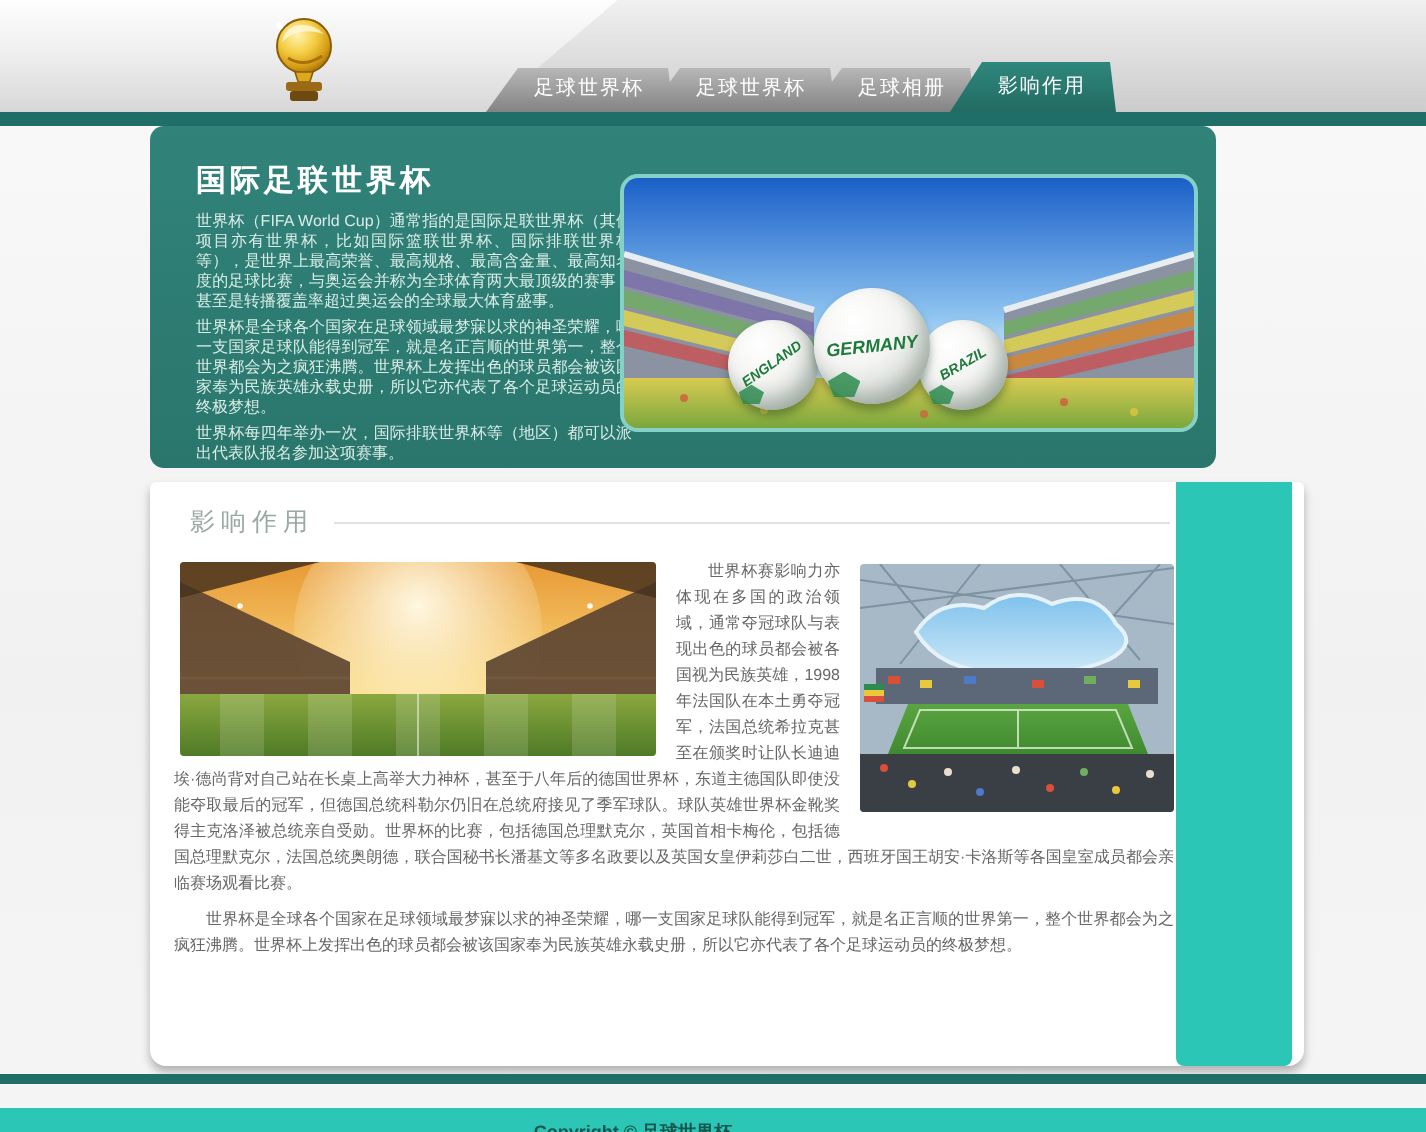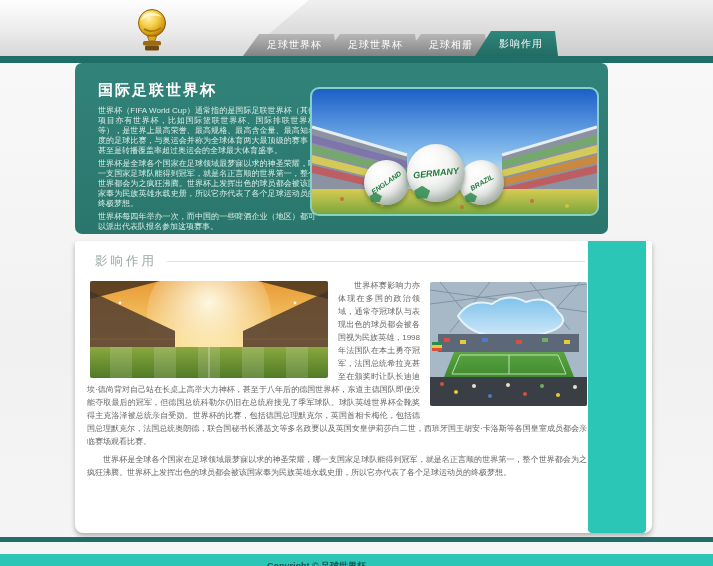--- a/index.html
+++ b/index.html
@@ -114,21 +114,21 @@
       <div class="tab active">影响作用</div>
     </div>
   </div>
   <div class="teal-bar"></div>
 
   <div class="hero">
     <div class="hero-title">国际足联世界杯</div>
     <div class="hero-text">
       <p>世界杯（FIFA World Cup）通常指的是国际足联世界杯（其他项目亦有世界杯，比如国际篮联世界杯、国际排联世界杯等），是世界上最高荣誉、最高规格、最高含金量、最高知名度的足球比赛，与奥运会并称为全球体育两大最顶级的赛事，甚至是转播覆盖率超过奥运会的全球最大体育盛事。</p>
       <p>世界杯是全球各个国家在足球领域最梦寐以求的神圣荣耀，哪一支国家足球队能得到冠军，就是名正言顺的世界第一，整个世界都会为之疯狂沸腾。世界杯上发挥出色的球员都会被该国家奉为民族英雄永载史册，所以它亦代表了各个足球运动员的终极梦想。</p>
-      <p>世界杯每四年举办一次，而中国的一些啤酒企业（地区）都可以派出代表队报名参加这项赛事。</p>
+      <p>世界杯每四年举办一次，国际排联世界杯等（地区）都可以派出代表队报名参加这项赛事。</p>
     </div>
     <div class="hero-frame">
       <svg width="285" height="125" viewBox="0 0 285 125">
         <defs>
           <linearGradient id="sky" x1="0" y1="0" x2="0" y2="1">
             <stop offset="0%" stop-color="#1a5fc8"></stop>
               <stop offset="55%" stop-color="#8ec4f0"></stop>
             <stop offset="75%" stop-color="#dceffc"></stop>
           </linearGradient>
           <linearGradient id="field" x1="0" y1="0" x2="0" y2="1">

